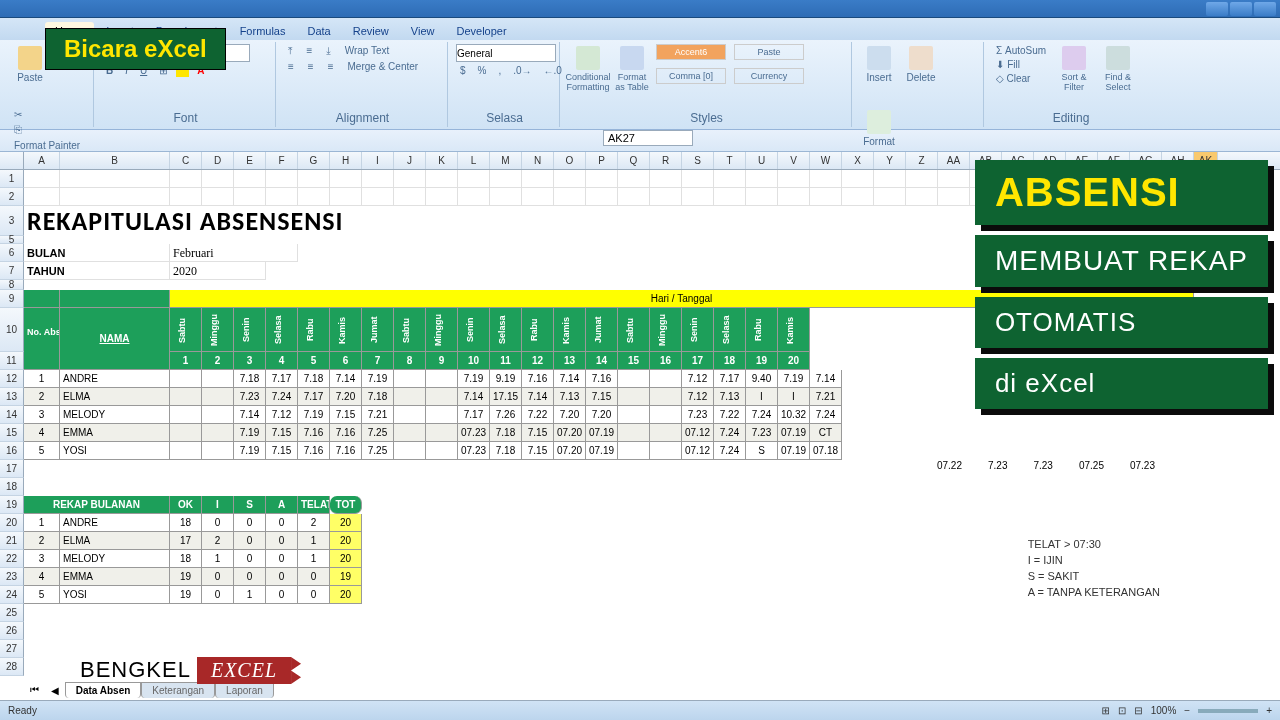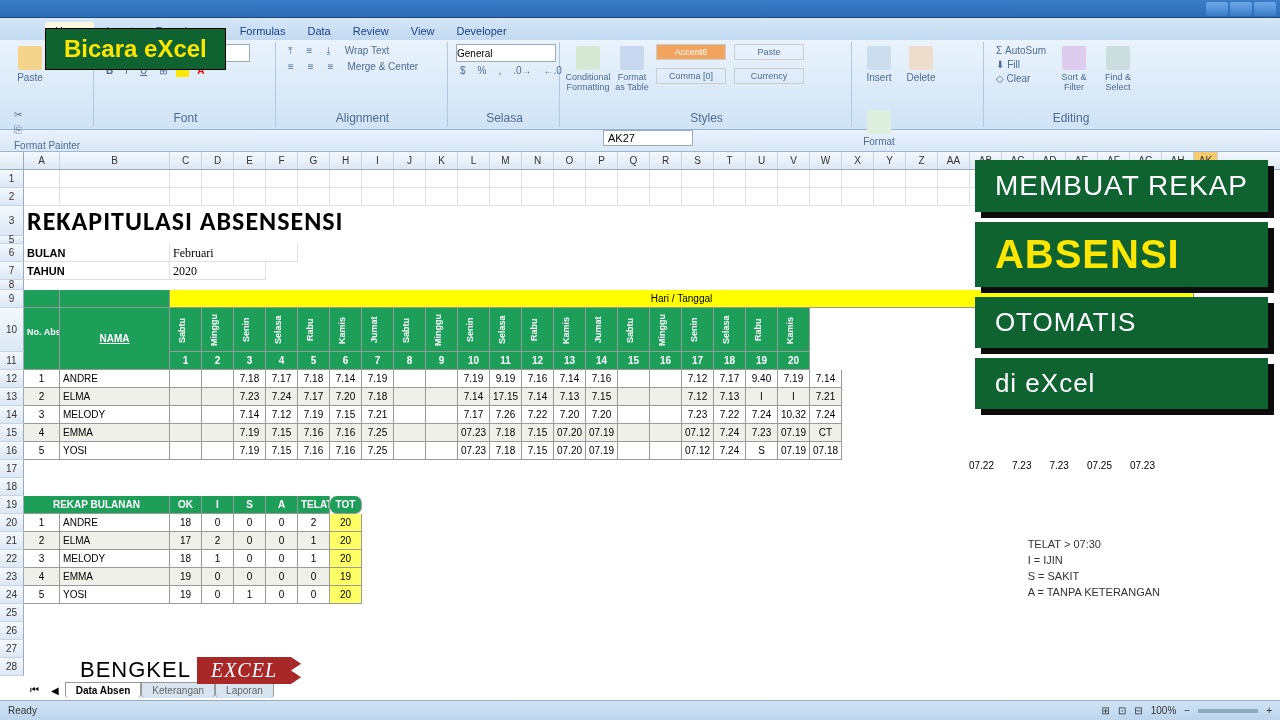--- a/index.html
+++ b/index.html
@@ -645,21 +645,21 @@
       </div>
       <div class="row">
         <div class="rowh">26</div>
       </div>
       <div class="row">
         <div class="rowh">27</div>
       </div>
       <div class="row">
         <div class="rowh">28</div>
       </div>
-      <div style="position: absolute; right: 125px; top: 290px; font-size: 10px; display: flex; gap: 18px;">
+      <div style="position: absolute; right: 125px; top: 290px; font-size: 10px; display: flex; gap: 26px;">
         <span>07.22</span>
         <span>7.23</span>
         <span>7.23</span>
         <span>07.25</span>
         <span>07.23</span>
       </div>
     </div>
 </div>
 
 <div class="sheet-tabs" id="sheet-tabs">
@@ -678,22 +678,22 @@
     <span>⊟</span>
     <span>100%</span>
     <span>−</span>
     <span style="width:60px;height:4px;background:#8ab;display:inline-block"></span>
     <span>+</span>
   </span>
 </div>
 
 <div class="overlay-title">Bicara eXcel</div>
 <div class="overlay-stack">
+  <div class="ov-box ov2">ABSENSI</div>
   <div class="ov-box ov1">MEMBUAT REKAP</div>
-  <div class="ov-box ov2">ABSENSI</div>
   <div class="ov-box ov3">OTOMATIS</div>
   <div class="ov-box ov4">di eXcel</div>
 </div>
 
 <div class="bengkel">
   <span>BENGKEL</span>&nbsp;<span class="excel-tag">EXCEL</span>
 </div>
 
 <div class="legend" id="legend">
     <div>TELAT &gt; 07:30</div>

